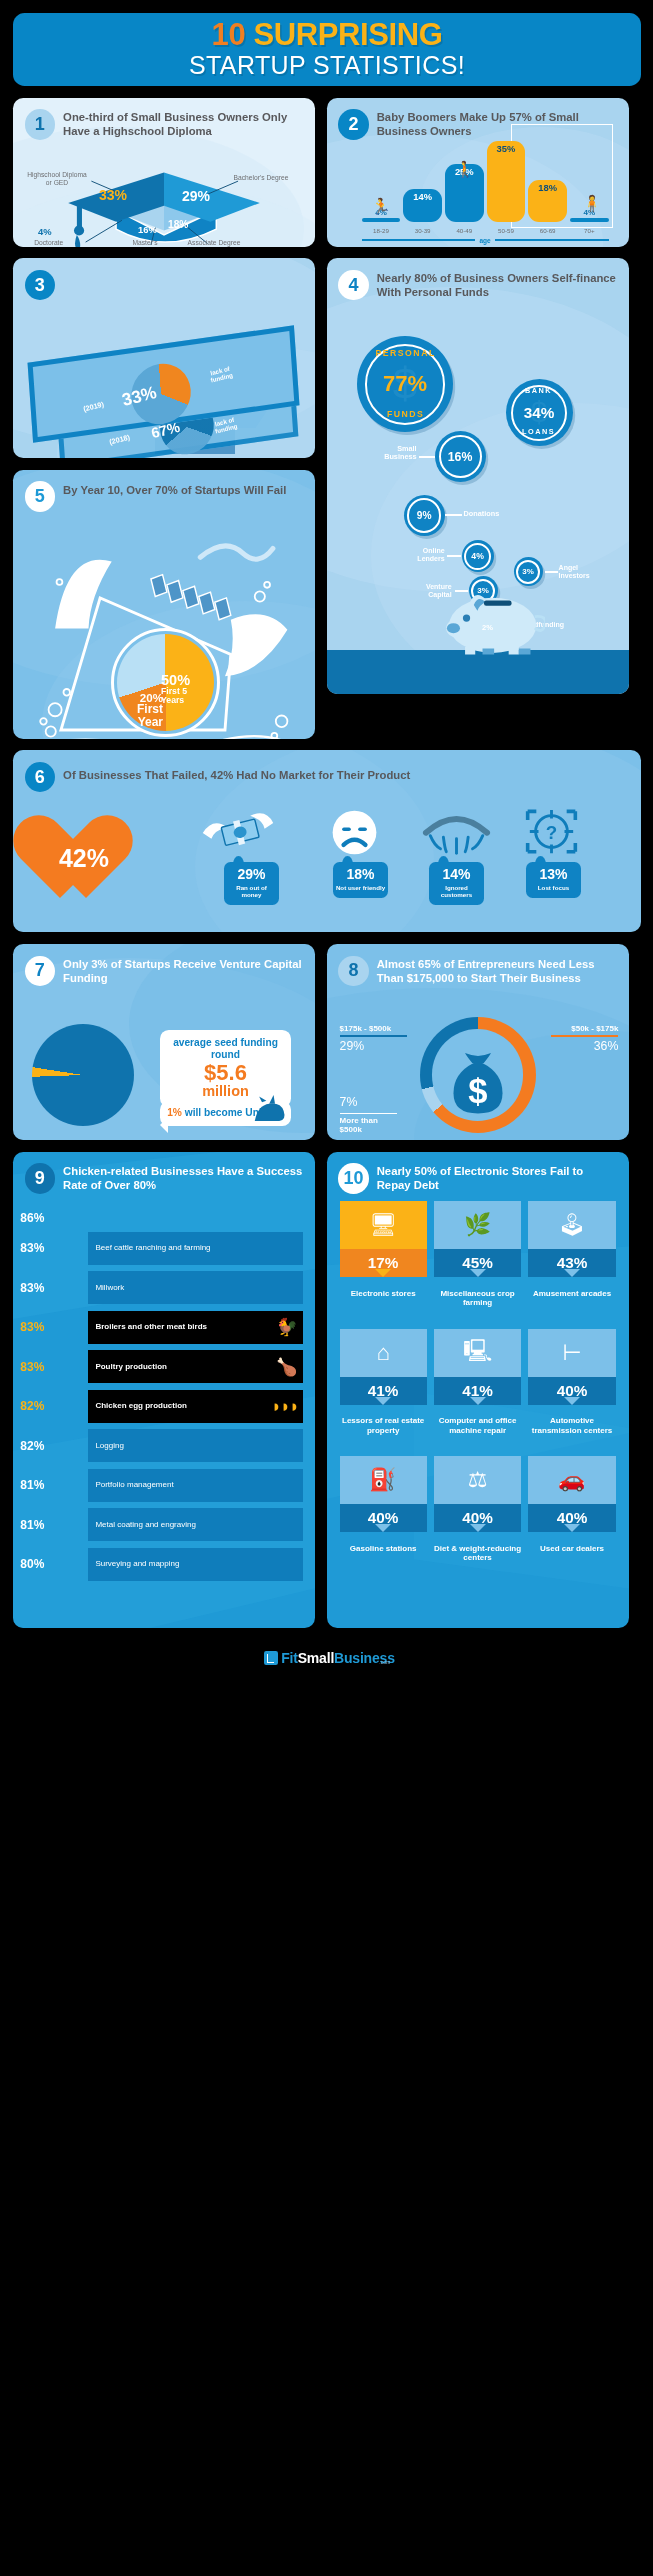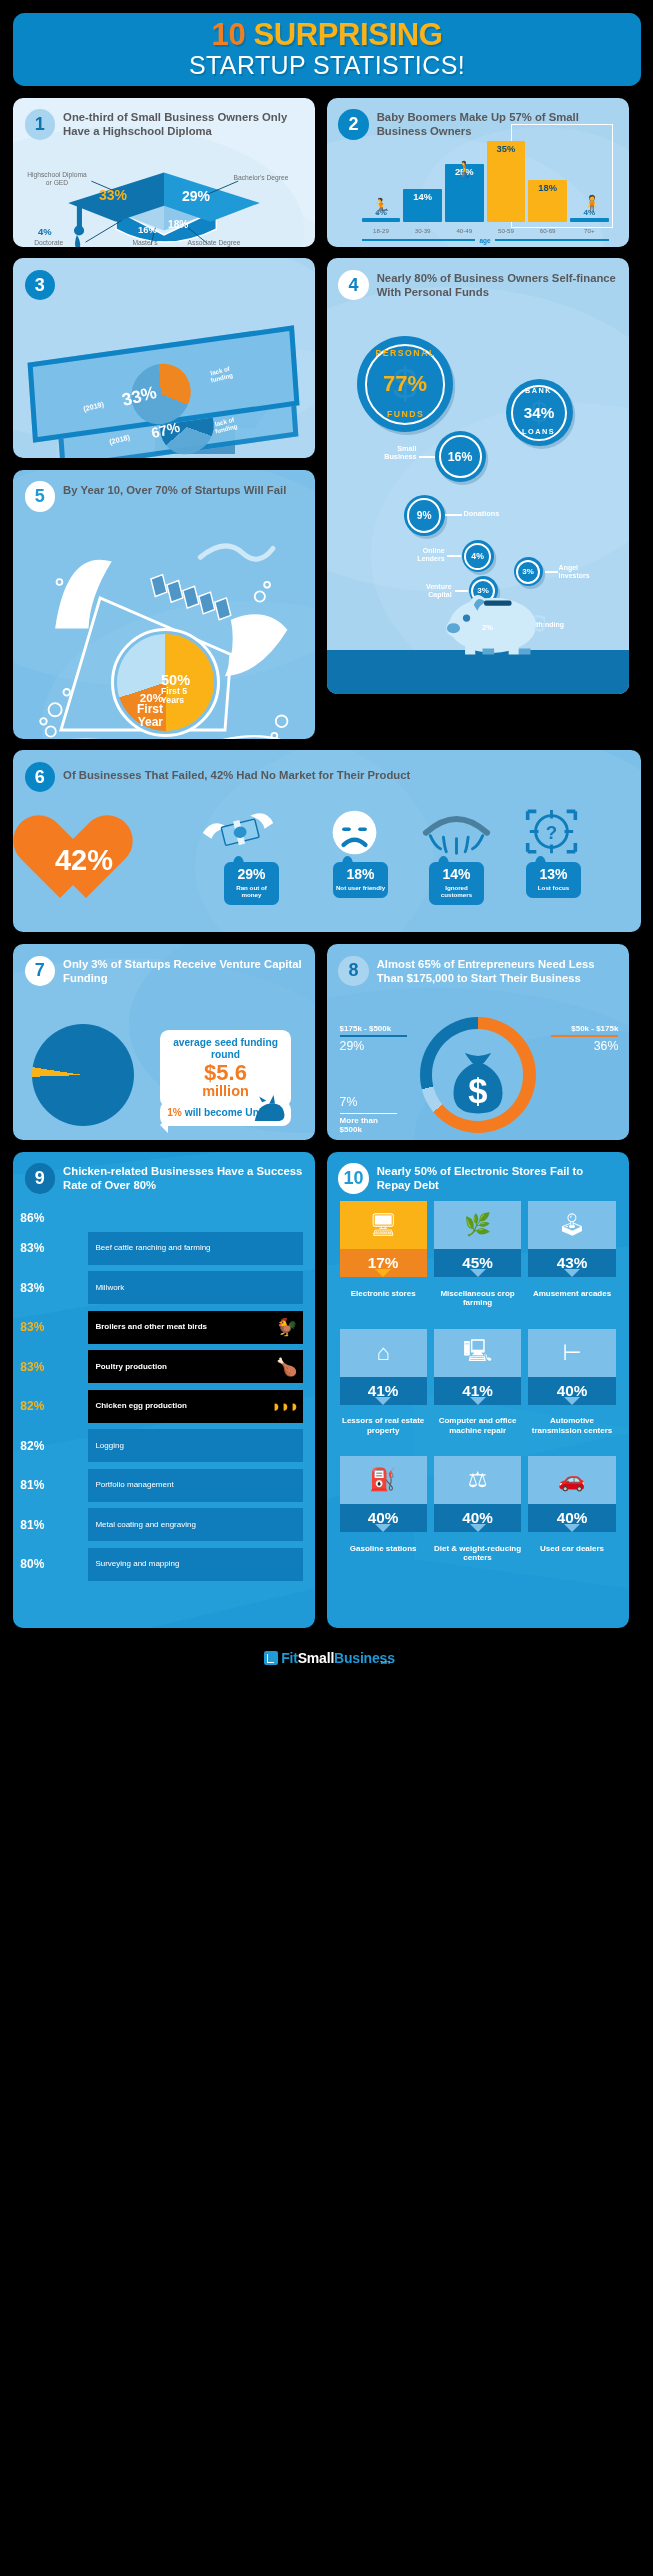--- a/index.html
+++ b/index.html
@@ -56,21 +56,21 @@
   .cap { position: absolute; left: 0; top: 51px; width: 302px; height: 102px; }
   .lbl { position: absolute; font-size: 6.7px; color: #6d6e71; line-height: 1.2; text-align: center; }
   .pctA { position: absolute; font-weight: bold; }
 
   
   .p2 { height: 149px; }
   .chart2 { position: absolute; left: 35px; bottom: 25px; width: 247px; height: 87px;
             display: flex; align-items: flex-end; gap: 2.9px; z-index: 3; }
   .bar2 { flex: 1; position: relative; display: flex; flex-direction: column; justify-content: flex-start;
           align-items: center; }
-  .bar2 .fill { width: 100%; border-radius: 1px; display: flex; justify-content: center; padding-top: 2.2px; }
+  .bar2 .fill { width: 100%; border-radius: 11px; display: flex; justify-content: center; padding-top: 2.2px; }
   .bar2 .v { font-size: 9.4px; font-weight: bold; }
   .axis2 { position: absolute; left: 35px; bottom: 13px; width: 247px; display: flex; gap: 2.9px; z-index: 3; }
   .axis2 span { flex: 1; text-align: center; font-size: 6.2px; color: #6d6e71; }
   .agewrap { position: absolute; left: 35px; bottom: 2.9px; width: 247px; display: flex;
              align-items: center; gap: 4.4px; z-index: 3; }
   .agewrap .ln { flex: 1; height: 1.5px; background: #0886c6; }
   .agewrap .tx { font-size: 6.5px; font-weight: bold; color: #0886c6; }
   .boomerbox { position: absolute; left: 184px; top: 26px; width: 102px; height: 104px;
                border: 1.5px solid #fff; border-left: 1.5px solid #fff; z-index: 2; }
   .stick { position: absolute; font-size: 16px; color: #0f83c4; z-index: 4; }
@@ -104,21 +104,21 @@
   
   .p6 { height: 182px; }
   .heart { position: absolute; left: 22px; top: 67px; width: 98px; height: 89px; }
   .heart:before, .heart:after {
     content: ""; position: absolute; top: 0; width: 51px; height: 81px;
     background: #f47b20; border-radius: 51px 51px 0 0;
   }
   .heart:before { left: 25.4px; transform: rotate(-45deg); transform-origin: 0 100%; }
   .heart:after  { left: 0;    transform: rotate(45deg);  transform-origin: 100% 100%; }
   .heartval { position: absolute; left: 22px; top: 94px; width: 98px; text-align: center;
-              font-size: 29px; font-weight: bold; color: #fff; z-index: 4; }
+              font-size: 25px; font-weight: bold; color: #fff; z-index: 4; }
   .bubble { position: absolute; width: 55px; background: #0f83c4; border-radius: 6.5px;
             text-align: center; padding: 5.1px 2.9px 6.5px 2.9px; }
   .bubble:before { content:""; position: absolute; left: 8.7px; top: -6.5px; width: 11.6px; height: 8.7px;
                    background: #0f83c4; border-radius: 50% 50% 0 0 / 100% 100% 0 0; }
   .bubble .bv { font-size: 14px; font-weight: bold; color: #fff; line-height: 1; }
   .bubble .bl { font-size: 6.2px; font-weight: bold; color: #fff; line-height: 1.15; margin-top: 2.9px; }
   .ic6 { position: absolute; color: #fff; }
 
   
   .p7 { height: 196px; }

